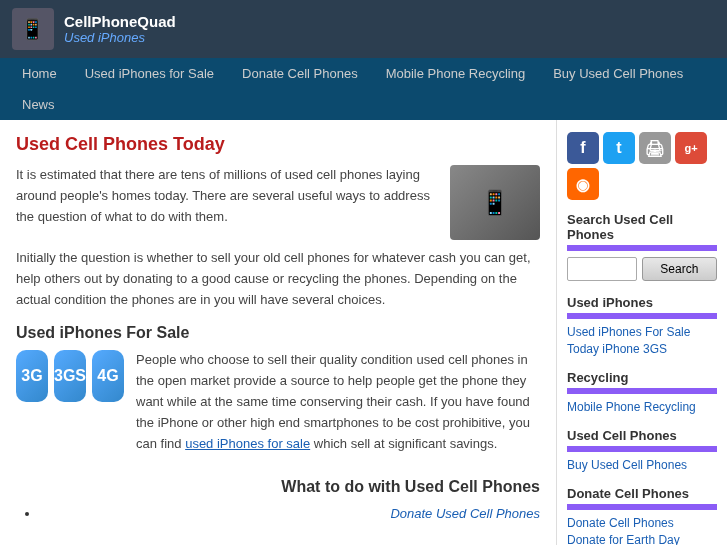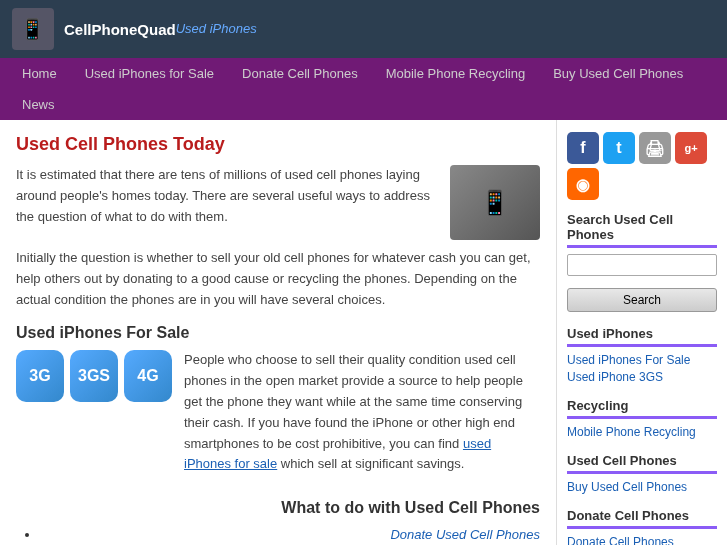--- a/index.html
+++ b/index.html
@@ -17,27 +17,27 @@
       width: 42px;
       height: 42px;
       background: #556;
       border-radius: 4px;
       display: flex;
       align-items: center;
       justify-content: center;
       color: #aac;
       font-size: 20px;
     }
-    #header-text { display: flex; flex-direction: row; justify-content: space-between; }
+    #header-text { display: flex; flex-direction: column; justify-content: space-between; }
     #site-name { color: #fff; font-size: 15px; font-weight: bold; }
     #site-tagline { color: #6af; font-size: 13px; font-style: italic; }
 
     
     #nav {
-      background: #701a75;
+      background: #0c4a6e;
       padding: 0 8px;
     }
     #nav-row1, #nav-row2 {
       display: flex;
       gap: 0;
     }
     .nav-item {
       color: #ccc;
       padding: 8px 14px;
       font-size: 13px;
@@ -101,21 +101,21 @@
     }
 
     #iphone-badges {
       display: flex;
       gap: 6px;
       margin-bottom: 10px;
       float: left;
       margin-right: 12px;
     }
     .badge {
-      width: 48px;
+      width: 32px;
       height: 52px;
       border-radius: 10px;
       display: flex;
       align-items: center;
       justify-content: center;
       font-weight: bold;
       font-size: 16px;
       color: #fff;
     }
     .badge-3g { background: linear-gradient(135deg, #5af, #38c); }
@@ -160,29 +160,28 @@
     .si-tw { background: #1da1f2; }
     .si-print { background: #999; }
     .si-gplus { background: #dd4b39; }
     .si-rss { background: #f60; }
 
     .sidebar-section { margin-bottom: 14px; }
     .sidebar-section-title {
       font-size: 13px;
       font-weight: bold;
       color: #333;
-      border-bottom: 3px solid #8b5cf6;
+      border-bottom: 6px solid #8b5cf6;
       padding-bottom: 3px;
       margin-bottom: 6px;
     }
 
     #search-box-container {
       display: flex;
-      flex-direction: column;
-      gap: 12px;
+      gap: 5px;
     }
     #search-input {
       width: 100%;
       border: 1px solid #aaa;
       padding: 3px 5px;
       font-size: 12px;
       border-radius: 2px;
     }
     #search-button {
       background: linear-gradient(to bottom, #e8e8e8, #ccc);
@@ -281,21 +280,21 @@
         <input id="search-input" type="text" placeholder="" style="">
         <button id="search-button">Search</button>
       </div>
     </div>
 
     <div id="sidebar-sections">
 
       <div class="sidebar-section">
         <div class="sidebar-section-title">Used iPhones</div>
         <a class="sidebar-link" href="#">Used iPhones For Sale</a>
-        <a class="sidebar-link" href="#">Used iPhone 3GS</a>
+        <a class="sidebar-link" href="#">Today iPhone 3GS</a>
       </div>
 
       <div class="sidebar-section">
         <div class="sidebar-section-title">Recycling</div>
         <a class="sidebar-link" href="#">Mobile Phone Recycling</a>
       </div>
 
       <div class="sidebar-section">
         <div class="sidebar-section-title">Used Cell Phones</div>
         <a class="sidebar-link" href="#">Buy Used Cell Phones</a>

